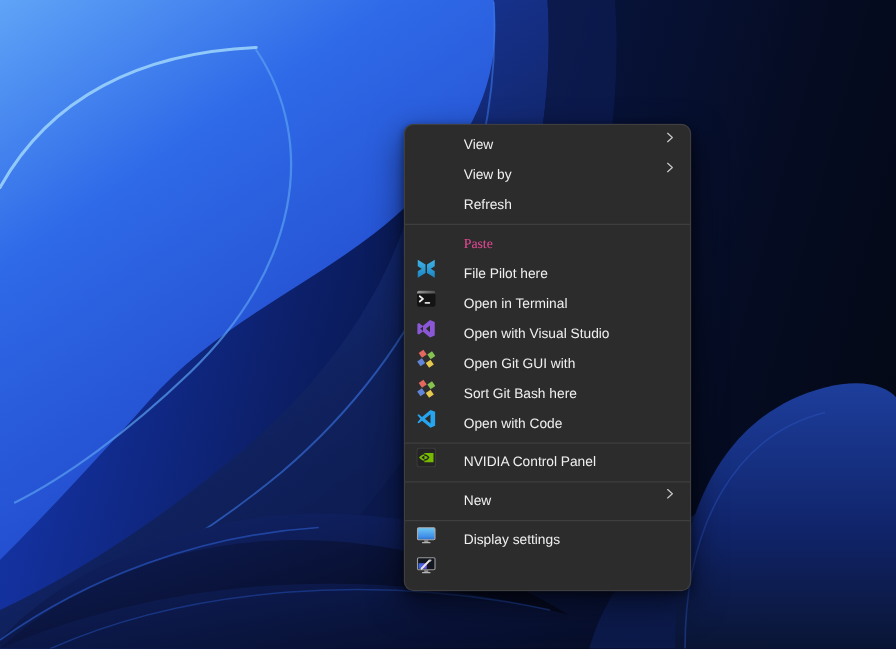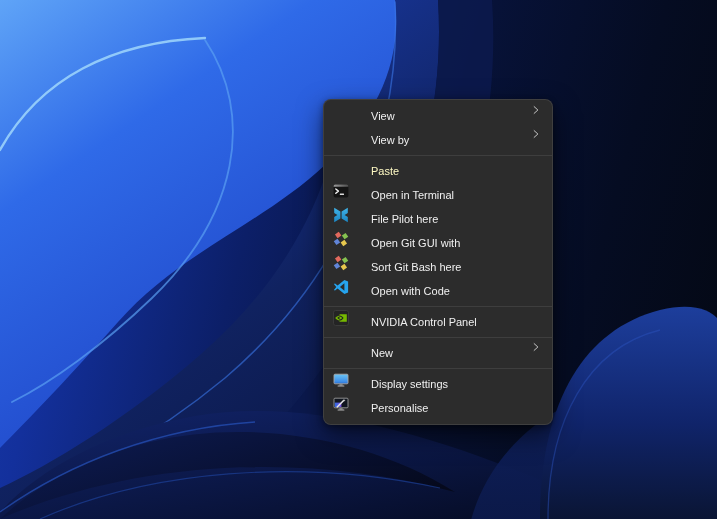--- a/index.html
+++ b/index.html
@@ -24,21 +24,21 @@
   .menu-item{
     display:flex;align-items:flex-start;
     height:24px;
     padding:0 8px 0 9px;
     gap:22px;
     color:#f0f0f0;
     font-size:11px;
     cursor:default;
     user-select:none;
   }
-  .menu-item.disabled{color:#fef9c3;}
+  .menu-item.disabled{color:#ec4899;font-family:Liberation Serif, serif;}
   .mi-icon{width:16px;height:16px;flex:0 0 16px;display:flex;align-items:center;justify-content:center;}
   .mi-icon svg{width:16px;height:16px;display:block;}
   .mi-label{flex:1;white-space:nowrap;overflow:hidden;line-height:24px;}
   .mi-chevron{width:12px;height:12px;flex:0 0 12px;display:flex;align-items:center;justify-content:center;margin-right:2px;}
   .mi-chevron svg{width:12px;height:12px;display:block;}
   .menu-separator{height:1px;background:#3e3e3e;margin:3px 0;}
 </style>
 </head>
 <body>
 
@@ -105,24 +105,43 @@
       </div>
       <div class="menu-item">
         <span class="mi-icon"></span>
         <span class="mi-label">View by</span>
         <span class="mi-chevron">
           <svg viewBox="0 0 16 16">
             <path d="M5.5 3.5 L10.5 8 L5.5 12.5" fill="none" stroke="#c9c9c9" stroke-width="1.3" stroke-linecap="round" stroke-linejoin="round"></path>
           </svg>
         </span>
       </div>
+      <div class="menu-item">
+        <span class="mi-icon"></span>
+        <span class="mi-label">Refresh</span>
+      </div>
       <div class="menu-separator"></div>
       <div class="menu-item disabled">
         <span class="mi-icon"></span>
         <span class="mi-label">Paste</span>
+      </div>
+      <div class="menu-item">
+        <span class="mi-icon">
+          <svg viewBox="0 0 16 16">
+            <defs>
+              <linearGradient id="fp" x1="0" y1="0" x2="0" y2="1">
+                <stop offset="0" stop-color="#3fb3e8"></stop>
+                <stop offset="1" stop-color="#1b85c2"></stop>
+              </linearGradient>
+            </defs>
+            <path fill="url(#fp)" d="M1.2 0.8 L7.4 4.6 V11.4 L1.2 15.2 V10 L4.4 8 L1.2 6 Z"></path>
+            <path fill="url(#fp)" d="M14.8 0.8 L8.6 4.6 V11.4 L14.8 15.2 V10 L11.6 8 L14.8 6 Z"></path>
+          </svg>
+        </span>
+        <span class="mi-label">File Pilot here</span>
       </div>
       <div class="menu-item">
         <span class="mi-icon">
           <svg viewBox="0 0 16 16">
             <defs>
               <linearGradient id="tb" x1="0" y1="0" x2="1" y2="0">
                 <stop offset="0" stop-color="#9a9a9a"></stop>
                 <stop offset="1" stop-color="#4e4e4e"></stop>
               </linearGradient>
             </defs>
@@ -130,31 +149,24 @@
             <path d="M0.6 3.2 a1.6 1.6 0 0 1 1.6 -1.6 h11.6 a1.6 1.6 0 0 1 1.6 1.6 v0.6 H0.6 Z" fill="url(#tb)"></path>
             <path d="M2.8 6 L5.4 8.1 L2.8 10.2" fill="none" stroke="#f2f2f2" stroke-width="1.4" stroke-linecap="round" stroke-linejoin="round"></path>
             <rect x="6.8" y="10.6" width="4.2" height="1.4" rx="0.3" fill="#dcdcdc"></rect>
           </svg>
         </span>
         <span class="mi-label">Open in Terminal</span>
       </div>
       <div class="menu-item">
         <span class="mi-icon">
           <svg viewBox="0 0 16 16">
-            <defs>
-              <linearGradient id="fp" x1="0" y1="0" x2="0" y2="1">
-                <stop offset="0" stop-color="#3fb3e8"></stop>
-                <stop offset="1" stop-color="#1b85c2"></stop>
-              </linearGradient>
-            </defs>
-            <path fill="url(#fp)" d="M1.2 0.8 L7.4 4.6 V11.4 L1.2 15.2 V10 L4.4 8 L1.2 6 Z"></path>
-            <path fill="url(#fp)" d="M14.8 0.8 L8.6 4.6 V11.4 L14.8 15.2 V10 L11.6 8 L14.8 6 Z"></path>
-          </svg>
-        </span>
-        <span class="mi-label">File Pilot here</span>
+            <path fill="#8a57d6" fill-rule="evenodd" d="M11 1 L14.8 2.6 V13.4 L11 15 L5.2 10.2 L2.2 12.6 L0.9 11.9 V4.1 L2.2 3.4 L5.2 5.8 Z M3.2 8 L5.4 9.8 V6.2 Z M7.8 8 L11 10.7 V5.3 Z"></path>
+          </svg>
+        </span>
+        <span class="mi-label">Open with Visual Studio</span>
       </div>
       <div class="menu-item">
         <span class="mi-icon">
           <svg viewBox="0 0 16 16">
             <g transform="rotate(10 8 8)">
               <rect x="2.2" y="2.2" width="4.6" height="4.6" transform="rotate(45 4.5 4.5)" fill="#e2695d"></rect>
               <rect x="9.2" y="2.2" width="4.6" height="4.6" transform="rotate(45 11.5 4.5)" fill="#85c250"></rect>
               <rect x="2.2" y="9.2" width="4.6" height="4.6" transform="rotate(45 4.5 11.5)" fill="#6185d8"></rect>
               <rect x="9.2" y="9.2" width="4.6" height="4.6" transform="rotate(45 11.5 11.5)" fill="#e7c84e"></rect>
             </g>
@@ -232,17 +244,16 @@
               </linearGradient>
             </defs>
             <rect x="1" y="2.2" width="14" height="9.6" rx="1" fill="#11161f" stroke="#9a9a9a" stroke-width="0.9"></rect>
             <rect x="1.8" y="6.6" width="6.6" height="4.4" fill="url(#pp)"></rect>
             <path d="M4.2 11 L10.6 4.4" stroke="#e6e6e6" stroke-width="1.5" stroke-linecap="round"></path>
             <path d="M10.2 4.8 L11.6 3.4 L12.4 4.2 L11 5.6 Z" fill="#bdbdbd"></path>
             <rect x="6.4" y="12.2" width="3.2" height="1.4" fill="#8f8f8f"></rect>
             <rect x="4.6" y="13.6" width="6.8" height="1" rx="0.3" fill="#b5b5b5"></rect>
           </svg>
         </span>
-        <span class="mi-label">Personalise</span>
       </div>
     </div>
 
 </div>
 
 </body></html>

